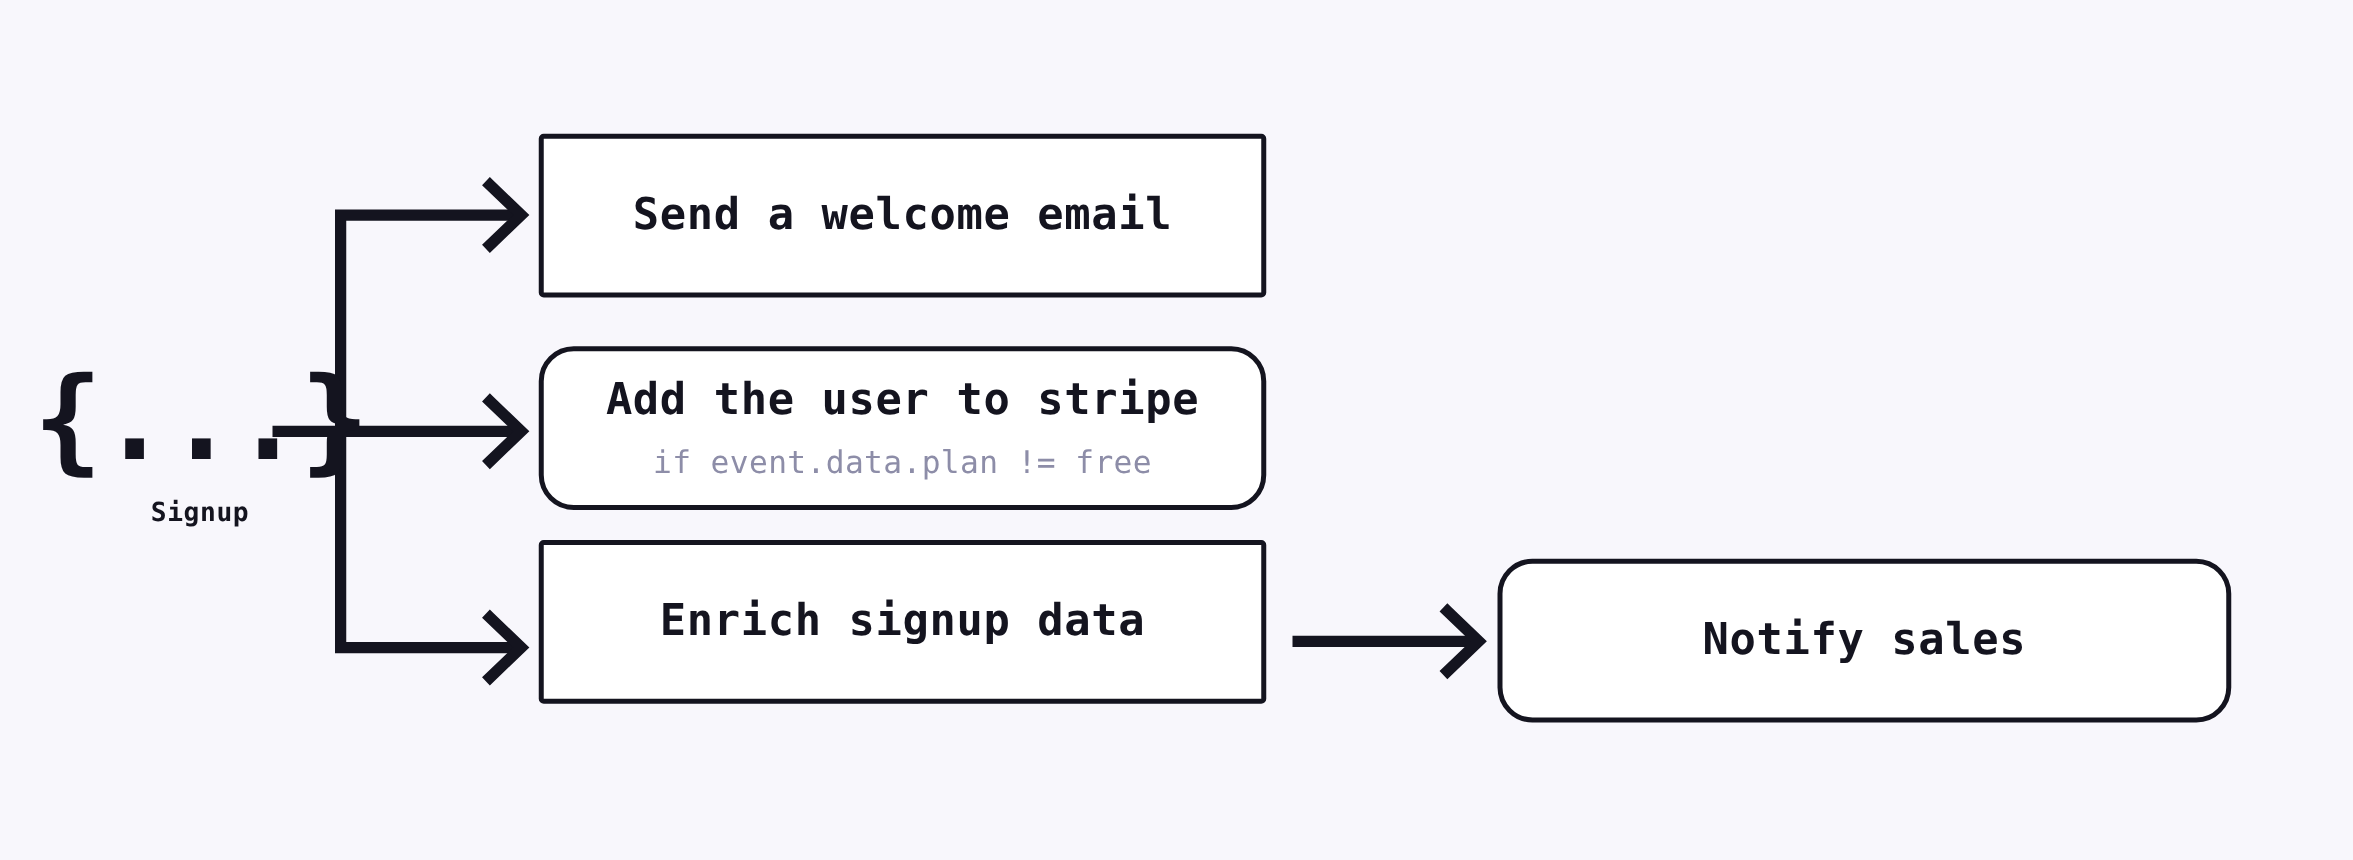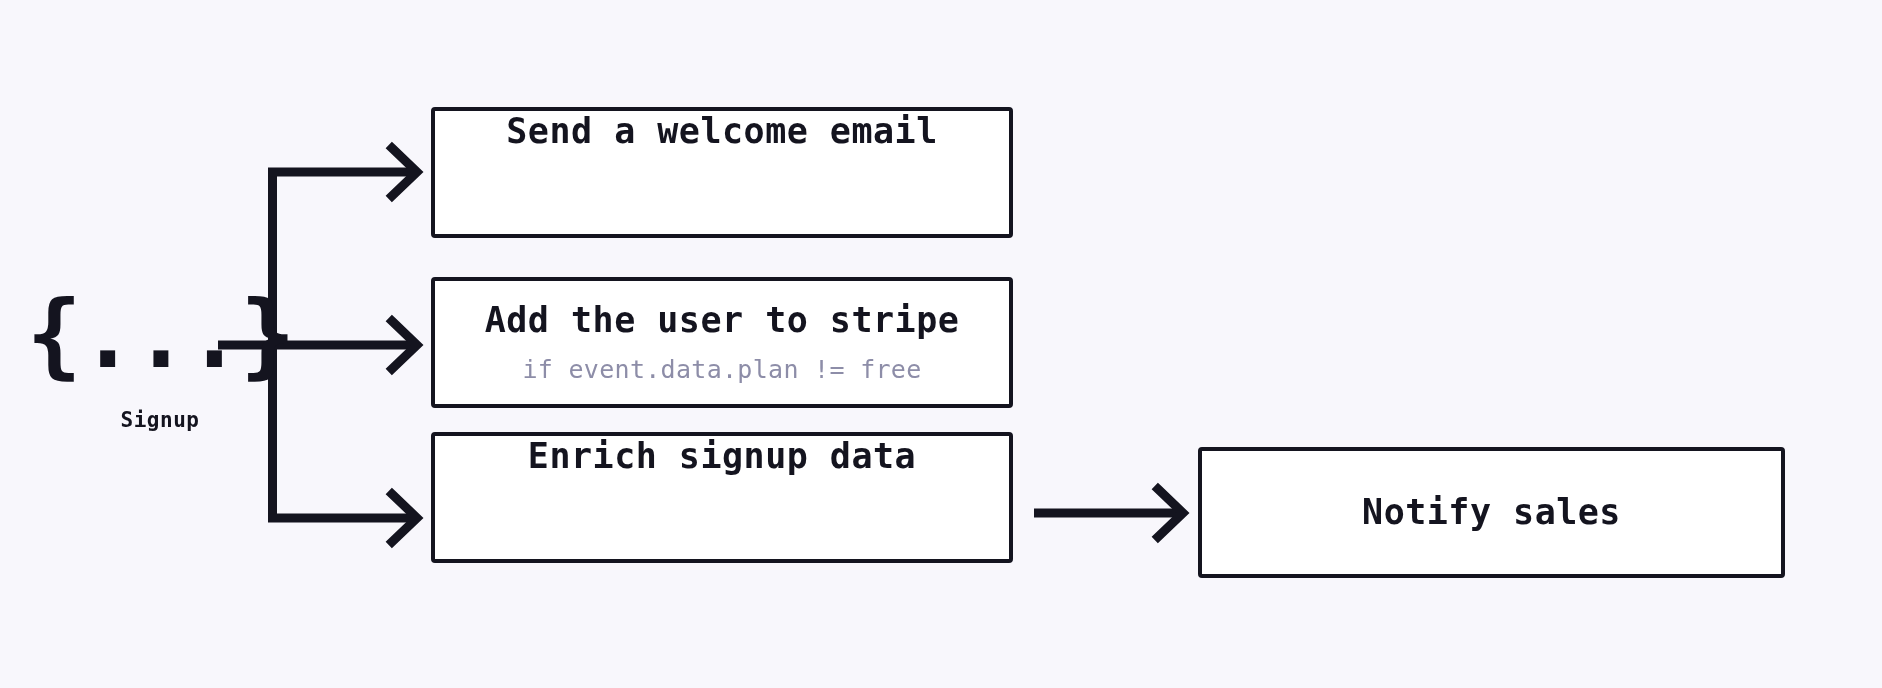--- a/index.html
+++ b/index.html
@@ -45,38 +45,39 @@
   .trigger-glyph {
     font-family: "DejaVu Sans Mono", "Liberation Mono", monospace;
     font-size: 92px;
     font-weight: bold;
     line-height: 1;
     color: #14141f;
     letter-spacing: -2px;
     user-select: none;
   }
   .trigger-label {
-    margin-top: 26px;
+    margin-top: 16px;
     font-family: "DejaVu Sans Mono", "Liberation Mono", monospace;
     font-size: 21px;
     font-weight: bold;
     color: #14141f;
     letter-spacing: 0.5px;
   }
 
   
   .node {
     position: absolute;
     box-sizing: border-box;
     background: #ffffff;
     border: 4px solid #14141f;
     border-radius: 4px;
     display: flex;
     flex-direction: column;
     align-items: center;
+    justify-content: center;
   }
   .node-title {
     font-family: "DejaVu Sans Mono", "Liberation Mono", monospace;
     font-size: 35px;
     font-weight: bold;
     color: #14141f;
     letter-spacing: 0.5px;
     white-space: nowrap;
     line-height: 1.15;
   }
@@ -85,20 +86,21 @@
     font-size: 25px;
     font-weight: normal;
     color: #8d8da8;
     letter-spacing: 0.3px;
     white-space: nowrap;
     line-height: 1.2;
     margin-top: 14px;
   }
   .node.has-sub {
     justify-content: center;
+    border-radius: 28px;
   }
 
   #node-welcome  { left: 431px; top: 107px; width: 582px; height: 131px; }
   #node-stripe   { left: 431px; top: 277px; width: 582px; height: 131px; }
   #node-enrich   { left: 431px; top: 432px; width: 582px; height: 131px; }
   #node-notify   { left: 1198px; top: 447px; width: 587px; height: 131px; }
 </style>
 </head>
 <body>
 

